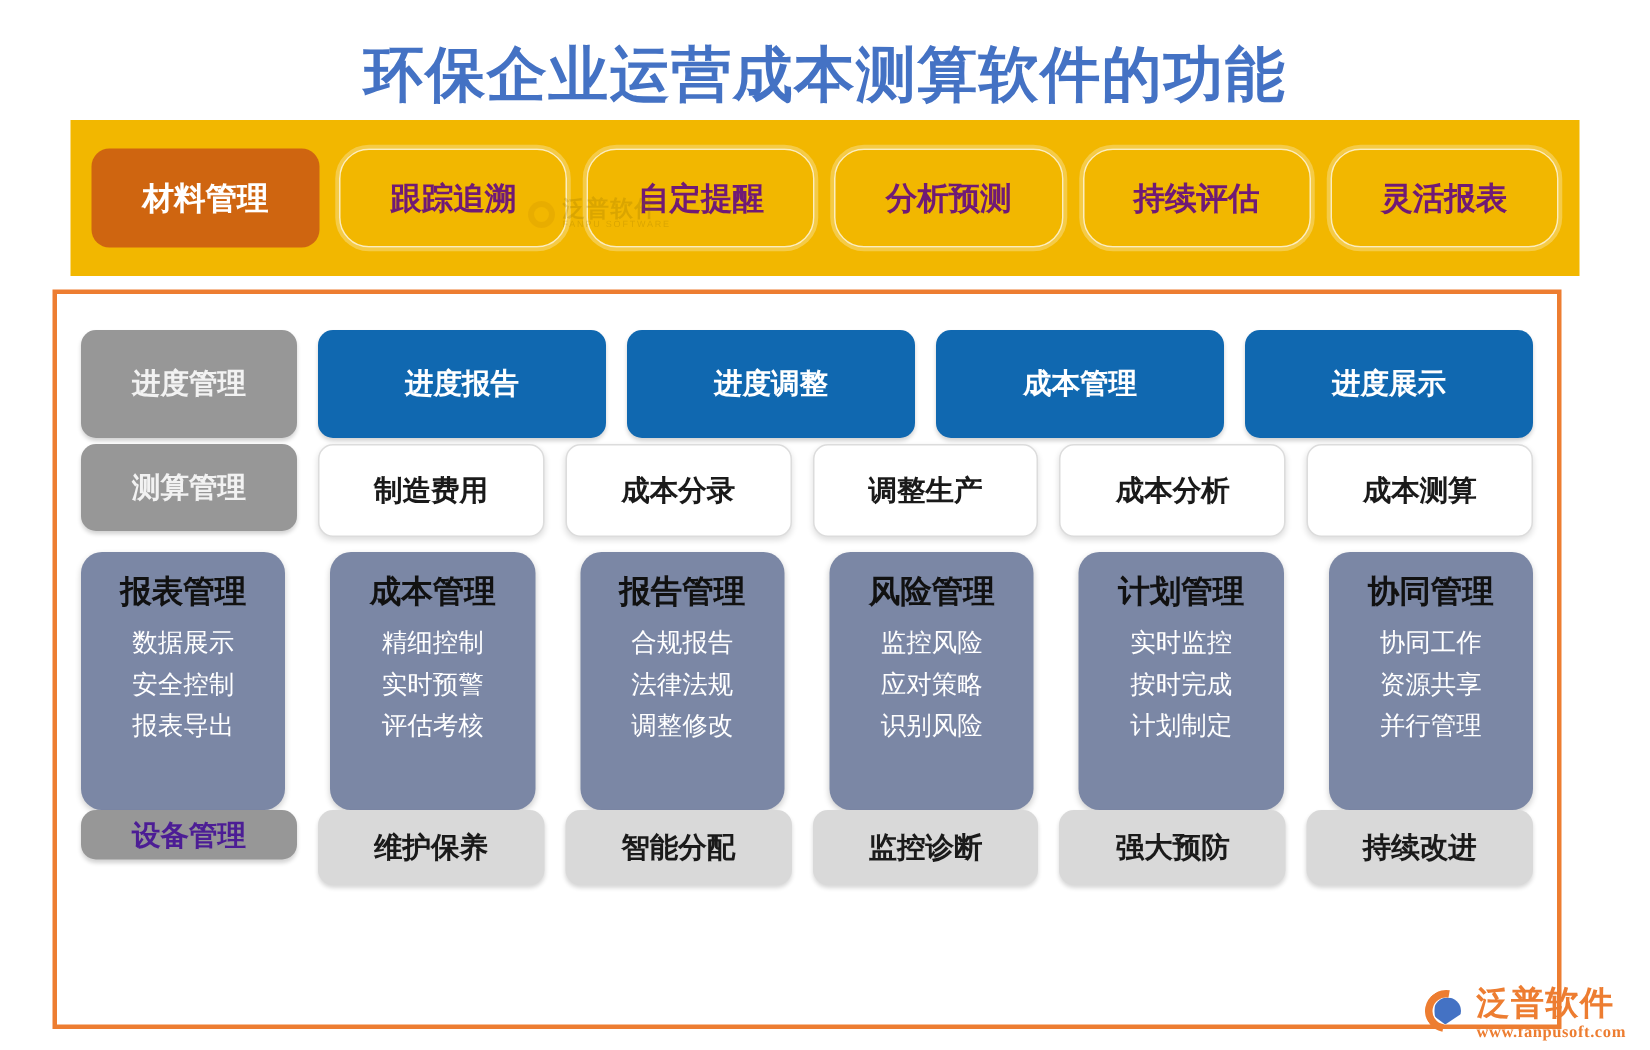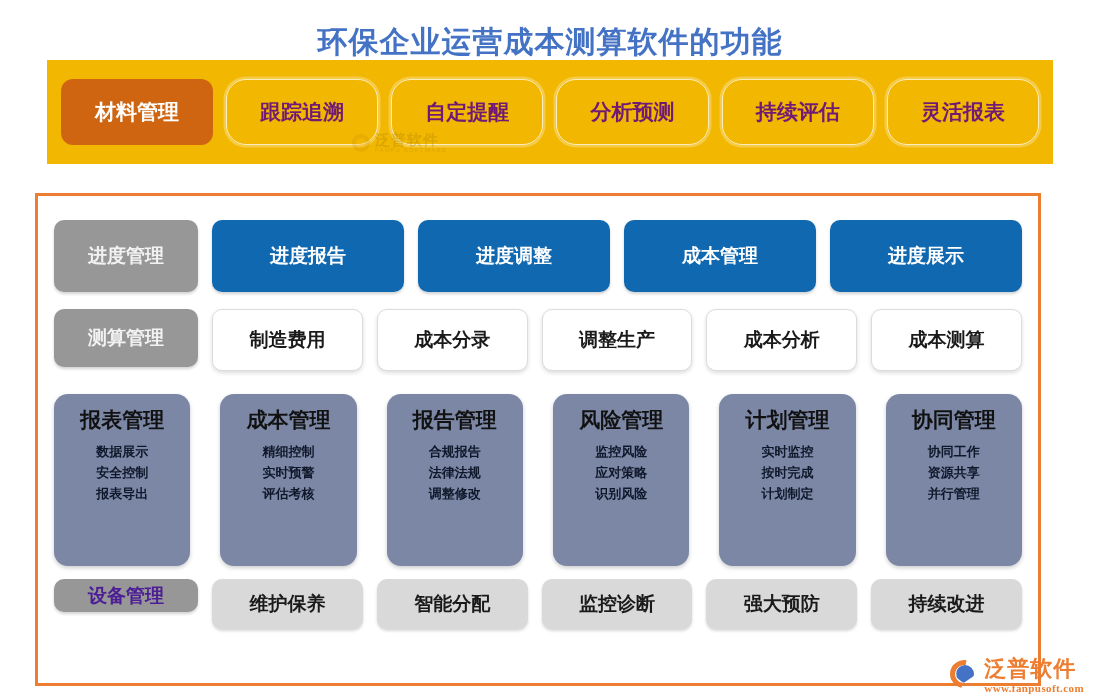--- a/index.html
+++ b/index.html
@@ -9,31 +9,31 @@
     font-family: "Liberation Sans", "DejaVu Sans", sans-serif;
     position: relative;
     overflow: hidden;
   }
 
   
   .page-title {
     position: absolute;
     top: 22px; left: 0; width: 1100px;
     text-align: center;
-    font-size: 30px;
+    font-size: 40px;
     font-weight: bold;
     color: #4472c4;
     letter-spacing: 1px;
     white-space: nowrap;
   }
 
   
   .tabbar {
     position: absolute;
-    left: 47px; top: 60px;
+    left: 47px; top: 80px;
     width: 1006px; height: 104px;
     background: #f2b700;
     display: flex;
     align-items: center;
     padding: 0 14px;
     gap: 13px;
     z-index: 2;
   }
   .tab {
     flex: 1;
@@ -95,21 +95,21 @@
     border: 3px solid #ed7d31;
     background: #ffffff;
     padding: 16px 16px 10px 16px;
   }
 
   .row {
     display: flex;
     gap: 14px;
     align-items: stretch;
   }
-  .row + .row { margin-top: 13px; }
+  .row + .row { margin-top: 0; }
 
   .cell {
     flex: 1;
     display: flex;
     align-items: center;
     justify-content: center;
     font-size: 19px;
     font-weight: bold;
     white-space: nowrap;
   }
@@ -165,23 +165,23 @@
     box-shadow: 0 2px 4px rgba(0,0,0,0.2);
   }
   .card-title {
     font-size: 21px;
     font-weight: bold;
     color: #111111;
     margin-bottom: 7px;
     white-space: nowrap;
   }
   .card-item {
-    font-size: 13px;
-    font-weight: bold;
-    color: #0f172a;
+    font-size: 17px;
+    font-weight: normal;
+    color: #ffffff;
     line-height: 1.62;
     white-space: nowrap;
   }
 
   
   .r4 { height: 62px; margin-top: 14px; }
   .r4 .rowlabel {
     background: #979797;
     color: #4c1d95;
     border-radius: 10px;

